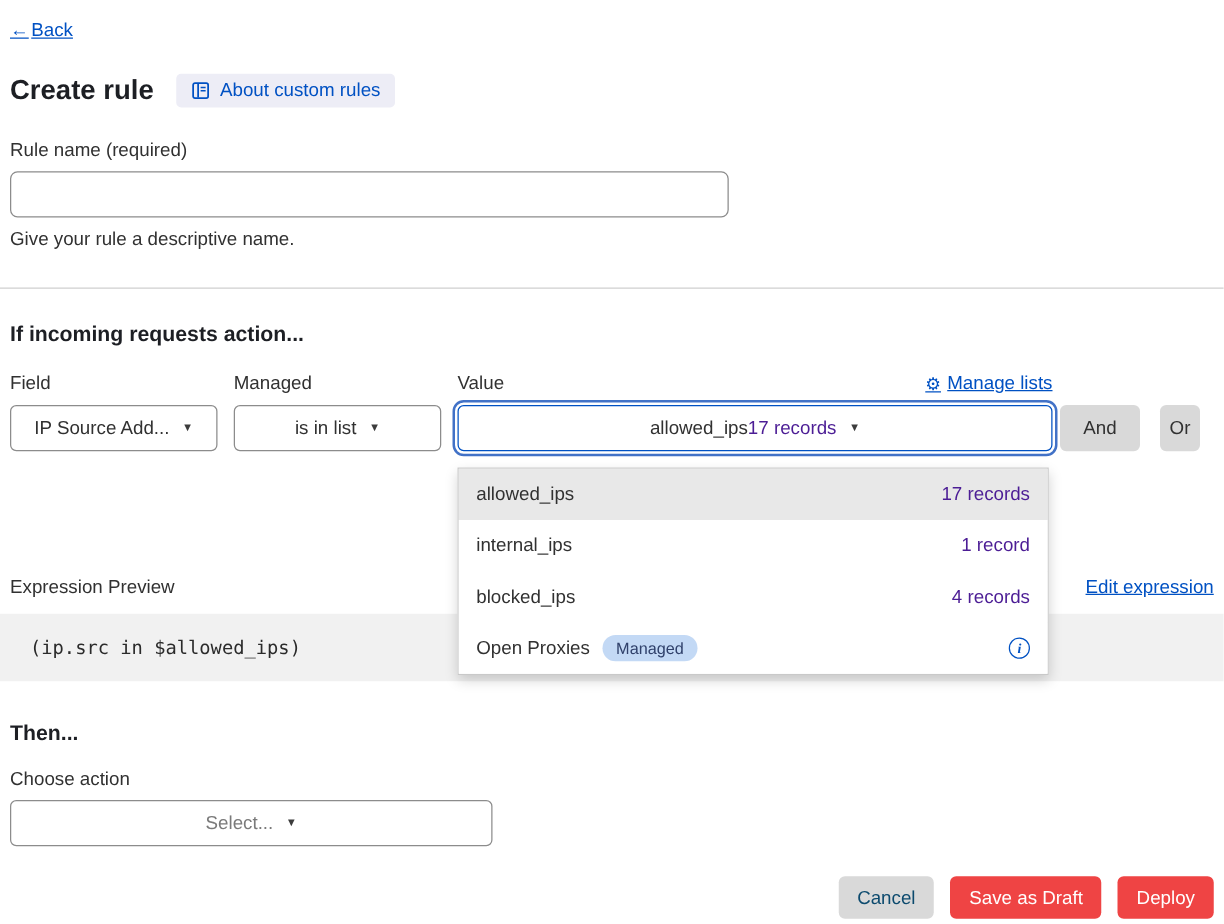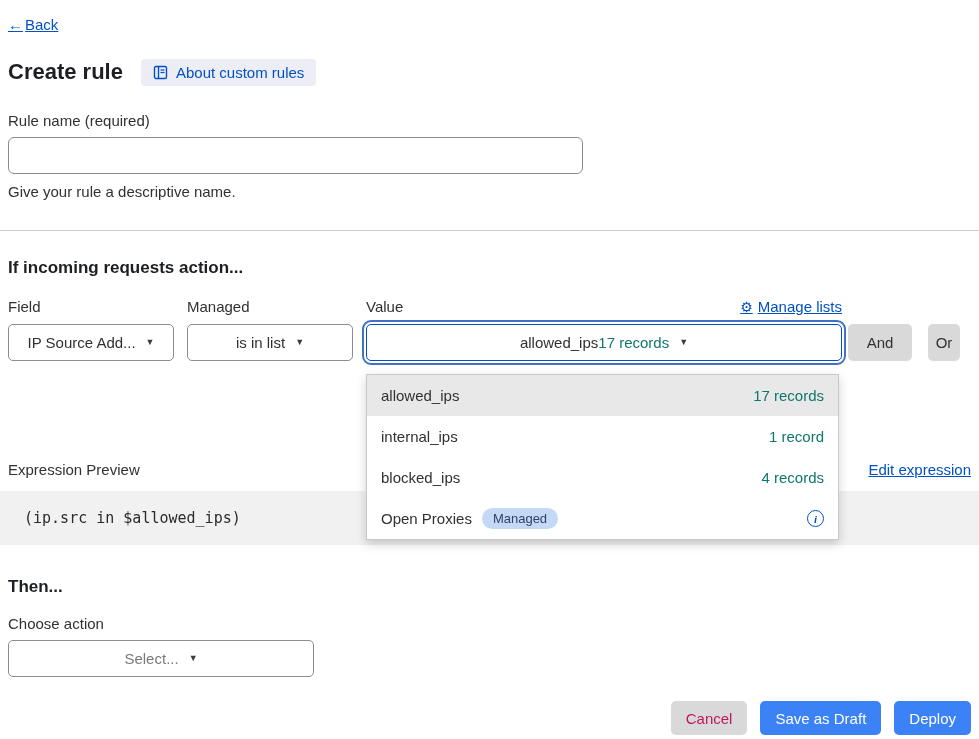--- a/index.html
+++ b/index.html
@@ -85,21 +85,21 @@
     border: 1px solid #c9c9c9;
     box-shadow: 0 4px 10px rgba(0,0,0,0.18);
     z-index: 10;
   }
   .dropdown-item {
     display: flex; align-items: center; justify-content: space-between;
     padding: 0 14px; height: 41px; cursor: pointer; background: #fff;
   }
   .dropdown-item.selected { background: #e8e8e8; }
   .item-left { display: flex; align-items: center; gap: 10px; }
-  .item-meta { color: #0f766e; }
+  .item-meta { color: #4c1d95; }
   .managed-badge {
     background: #c3d9f5; color: #30416b;
     border-radius: 11px; padding: 3px 11px; font-size: 13px;
   }
   .info-icon {
     width: 17px; height: 17px; border: 1.5px solid #0051c3; border-radius: 50%;
     color: #0051c3; font-size: 11px; font-weight: 700;
     display: inline-flex; align-items: center; justify-content: center;
     cursor: pointer; font-family: "Liberation Serif", serif; font-style: italic;
   }
@@ -110,30 +110,30 @@
     margin: 13px -8px 0 -8px;
     background: #f1f1f1;
     padding: 18px 24px;
     font-family: "DejaVu Sans Mono", monospace;
     font-size: 15px; color: #2b2b2b;
   }
 
   
   .then-heading { margin-top: 32px; }
   .action-label { margin-top: 18px; }
-  .action-select { width: 306px; margin-top: 0; color: #7a7a7a; }
+  .action-select { width: 386px; margin-top: 0; color: #7a7a7a; }
 
   
   .footer { display: flex; justify-content: flex-end; gap: 13px; margin-top: 24px; }
   .btn {
     height: 34px; border: none; border-radius: 5px;
     font-family: inherit; font-size: 15px; cursor: pointer; padding: 0 15px;
   }
-  .btn-gray { background: #d9d9d9; color: #be185d; }
-  .btn-blue { background: #3b82f6; color: #ffffff; }
+  .btn-gray { background: #d9d9d9; color: #0c4a6e; }
+  .btn-blue { background: #ef4444; color: #ffffff; }
 </style>
 </head>
 <body>
 
 <div class="page">
 
   <a class="back-link">
       <span>←</span>
       <span>Back</span>
     </a>

